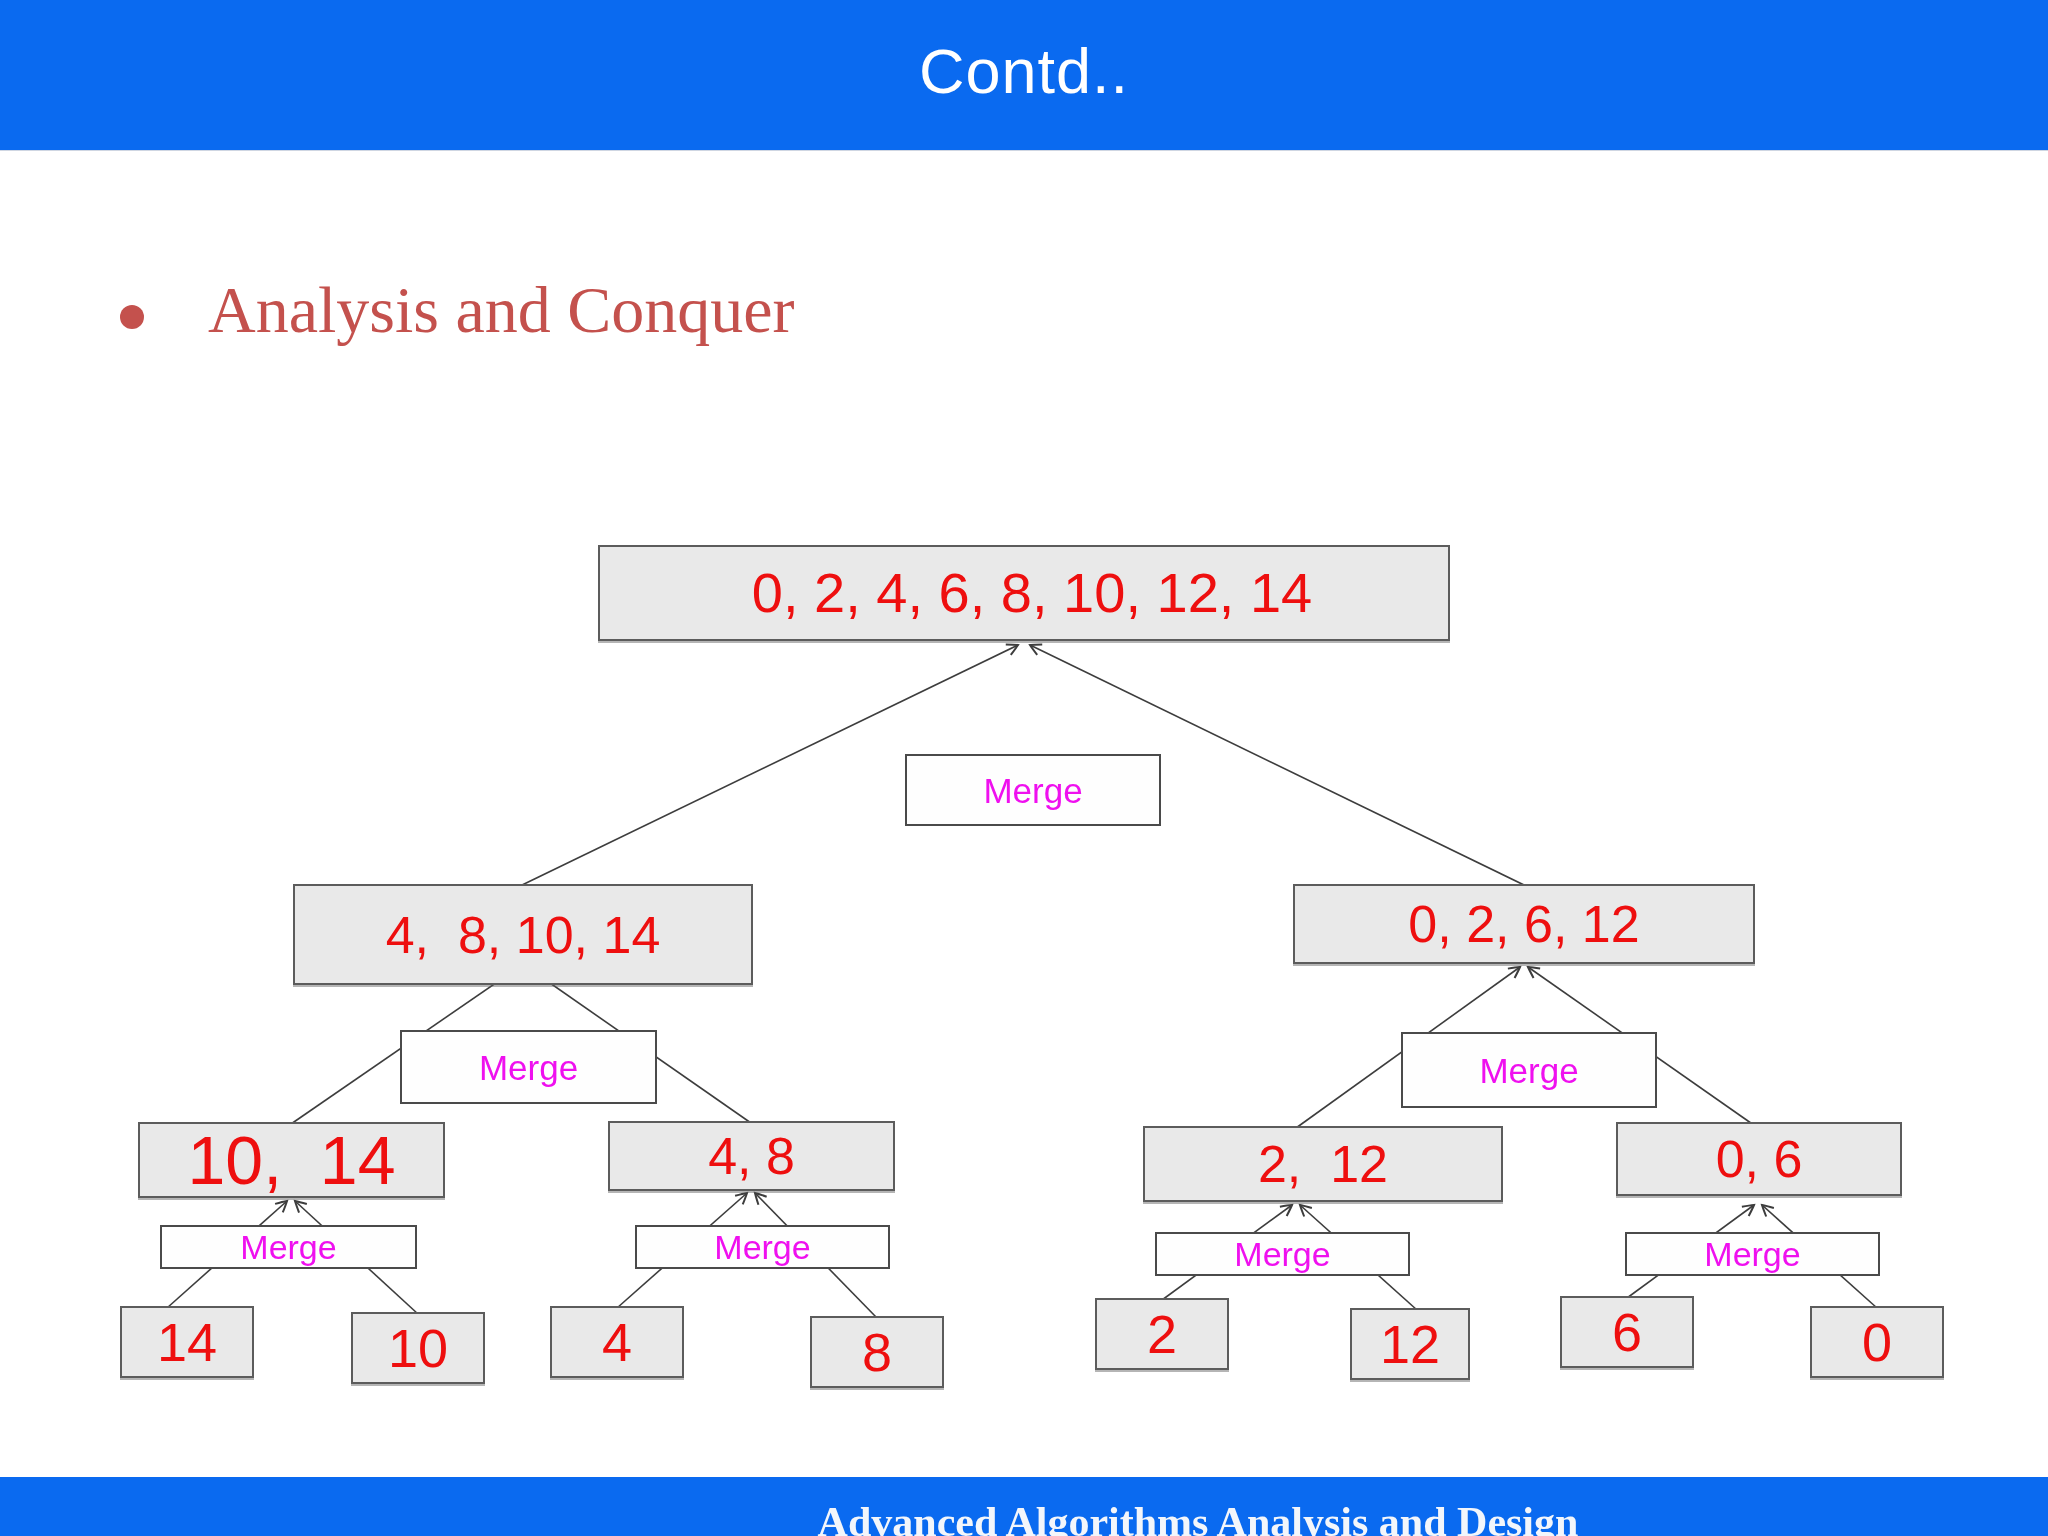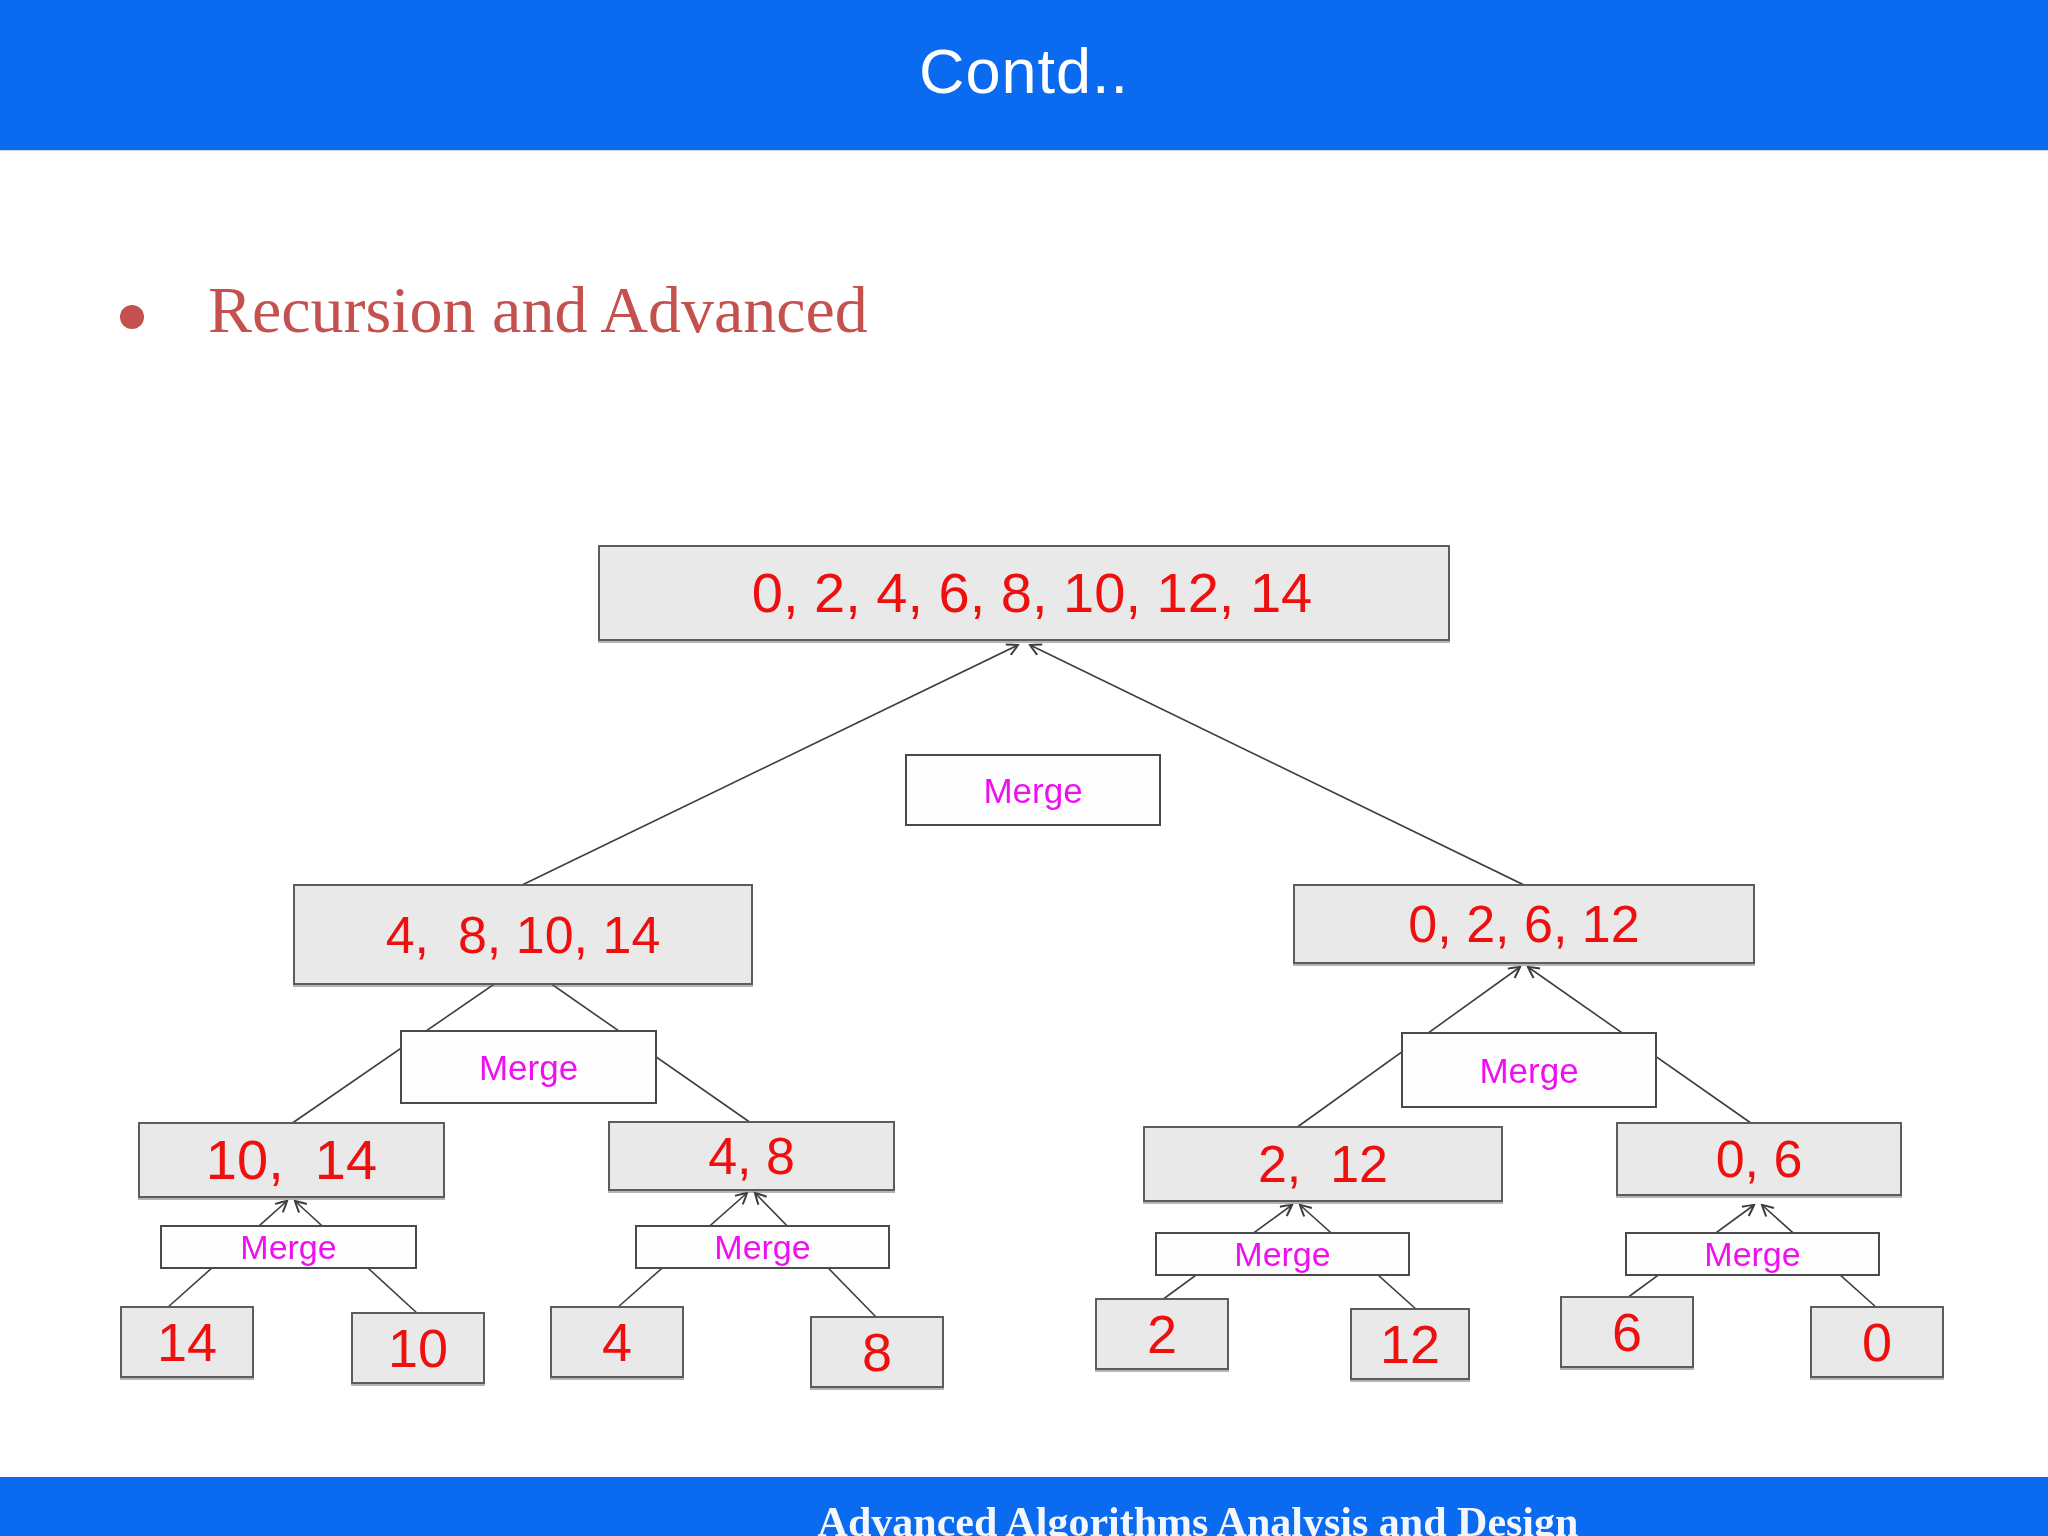--- a/index.html
+++ b/index.html
@@ -90,21 +90,21 @@
 <body>
 
 <div class="slide">
 
   <div class="header">
     <div class="header-title">Contd..</div>
   </div>
 
   <div class="bullet-row">
     <div class="bullet-dot"></div>
-    <div class="bullet-text">Recursion and Advanced</div>
+    <div class="bullet-text">Analysis and Conquer</div>
   </div>
 
   <svg id="edges" width="2048" height="1536" viewBox="0 0 2048 1536">
     <defs>
       <marker id="ah" viewBox="0 0 10 10" refX="8.5" refY="5" markerWidth="9" markerHeight="9" orient="auto">
         <path d="M1,1 Q6,3.5 8.5,5 Q6,6.5 1,9" fill="none" stroke="#3d3d3d" stroke-width="1.4"></path>
       </marker>
     </defs>
   <line x1="520" y1="886" x2="1018" y2="645" class="edge" marker-end="url(#ah)"></line>
       <line x1="1526" y1="886" x2="1030" y2="645" class="edge" marker-end="url(#ah)"></line>
@@ -122,21 +122,21 @@
       <line x1="1877" y1="1308" x2="1762" y2="1205" class="edge" marker-end="url(#ah)"></line>
     </svg>
 
   <div id="nodes">
       <div class="node array" style="left: 598px; top: 545px; width: 852px; height: 96px; font-size: 56px; padding-left: 16px;">0, 2, 4, 6, 8, 10, 12, 14</div>
       <div class="node merge" style="left: 905px; top: 754px; width: 256px; height: 72px; font-size: 35px;">Merge</div>
       <div class="node array" style="left: 293px; top: 884px; width: 460px; height: 101px; font-size: 52px;">4,  8, 10, 14</div>
       <div class="node array" style="left: 1293px; top: 884px; width: 462px; height: 80px; font-size: 52px;">0, 2, 6, 12</div>
       <div class="node merge" style="left: 400px; top: 1030px; width: 257px; height: 74px; font-size: 35px;">Merge</div>
       <div class="node merge" style="left: 1401px; top: 1032px; width: 256px; height: 76px; font-size: 35px;">Merge</div>
-      <div class="node array" style="left: 138px; top: 1122px; width: 307px; height: 76px; font-size: 56px;">10,  14</div>
+      <div class="node array" style="left: 138px; top: 1122px; width: 307px; height: 76px; font-size: 68px;">10,  14</div>
       <div class="node array" style="left: 608px; top: 1121px; width: 287px; height: 70px; font-size: 52px;">4, 8</div>
       <div class="node array" style="left: 1143px; top: 1126px; width: 360px; height: 76px; font-size: 52px;">2,  12</div>
       <div class="node array" style="left: 1616px; top: 1122px; width: 286px; height: 74px; font-size: 52px;">0, 6</div>
       <div class="node merge" style="left: 160px; top: 1225px; width: 257px; height: 44px; font-size: 34px;">Merge</div>
       <div class="node merge" style="left: 635px; top: 1225px; width: 255px; height: 44px; font-size: 34px;">Merge</div>
       <div class="node merge" style="left: 1155px; top: 1232px; width: 255px; height: 44px; font-size: 34px;">Merge</div>
       <div class="node merge" style="left: 1625px; top: 1232px; width: 255px; height: 44px; font-size: 34px;">Merge</div>
       <div class="node array" style="left: 100px; top: 1306px; width: 134px; height: 72px; font-size: 54px; margin-left: 20px;">14</div>
       <div class="node array" style="left: 351px; top: 1312px; width: 134px; height: 72px; font-size: 54px;">10</div>
       <div class="node array" style="left: 550px; top: 1306px; width: 134px; height: 72px; font-size: 54px;">4</div>

